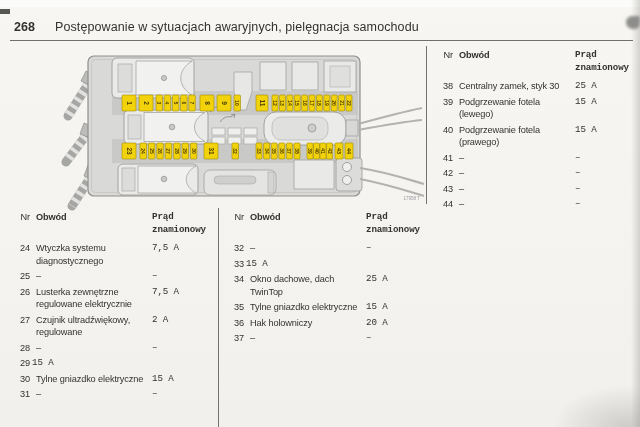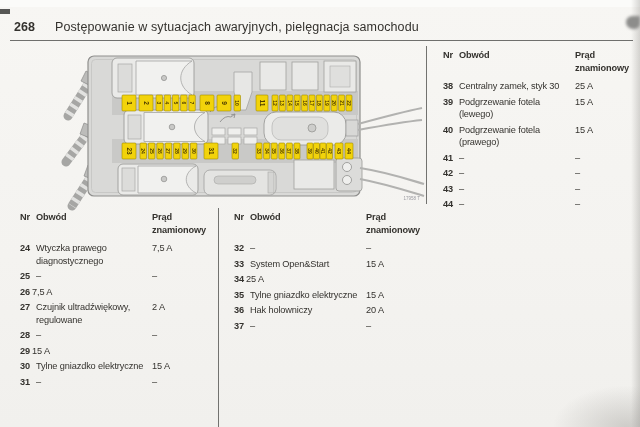--- a/index.html
+++ b/index.html
@@ -32,23 +32,23 @@
   
   #diagram{position:absolute;left:60px;top:48px;width:372px;height:165px;}
 
   
   .tbl{position:absolute;font-size:9.2px;line-height:12.5px;letter-spacing:-.12px;}
   #tbl-left{left:14px;top:211px;width:188px;}
   #tbl-mid{left:228px;top:211px;width:188px;}
   #tbl-right{left:437px;top:49px;width:188px;}
   .thead{display:flex;font-weight:bold;margin-bottom:6px;}
   .trow{display:flex;margin-bottom:3px;}
-  .c-nr{width:16px;flex:none;text-align:right;font-weight:bold;}
+  .c-nr{width:16px;flex:none;text-align:right;font-weight:normal;}
   .c-name{flex:1;margin-left:6px;white-space:pre-line;}
-  .c-amp{width:50px;flex:none;margin-left:2px;white-space:pre-line;}
+  .c-amp{width:50px;flex:none;margin-left:2px;white-space:pre-line;font-family:Liberation Mono, monospace;}
 </style>
 </head>
 <body>
 
 <div class="page">
 
   <div class="strip-top"></div>
   <div class="edge-right"></div>
   <div class="blob-tr"></div>
   <div class="mark-tl"></div>
@@ -251,31 +251,33 @@
   <section class="tbl" id="tbl-left">
     <div class="thead">
       <span class="c-nr">Nr</span>
       <span class="c-name">Obwód</span>
       <span class="c-amp">Prąd
 znamionowy</span>
     </div>
     <div class="tbody">
         <div class="trow">
           <span class="c-nr">24</span>
-          <span class="c-name">Wtyczka prawego
+          <span class="c-name">Wtyczka systemu
 diagnostycznego</span>
           <span class="c-amp">7,5 A</span>
         </div>
         <div class="trow">
           <span class="c-nr">25</span>
           <span class="c-name">–</span>
           <span class="c-amp">–</span>
         </div>
         <div class="trow">
           <span class="c-nr">26</span>
+          <span class="c-name">Lusterka zewnętrzne
+regulowane elektrycznie</span>
           <span class="c-amp">7,5 A</span>
         </div>
         <div class="trow">
           <span class="c-nr">27</span>
           <span class="c-name">Czujnik ultradźwiękowy,
 regulowane</span>
           <span class="c-amp">2 A</span>
         </div>
         <div class="trow">
           <span class="c-nr">28</span>
@@ -307,25 +309,26 @@
 znamionowy</span>
     </div>
     <div class="tbody">
         <div class="trow">
           <span class="c-nr">32</span>
           <span class="c-name">–</span>
           <span class="c-amp">–</span>
         </div>
         <div class="trow">
           <span class="c-nr">33</span>
-          <span class="c-name">System Open&amp;Start</span>
           <span class="c-amp">15 A</span>
         </div>
         <div class="trow">
           <span class="c-nr">34</span>
+          <span class="c-name">Okno dachowe, dach
+TwinTop</span>
           <span class="c-amp">25 A</span>
         </div>
         <div class="trow">
           <span class="c-nr">35</span>
           <span class="c-name">Tylne gniazdko elektryczne</span>
           <span class="c-amp">15 A</span>
         </div>
         <div class="trow">
           <span class="c-nr">36</span>
           <span class="c-name">Hak holowniczy</span>

